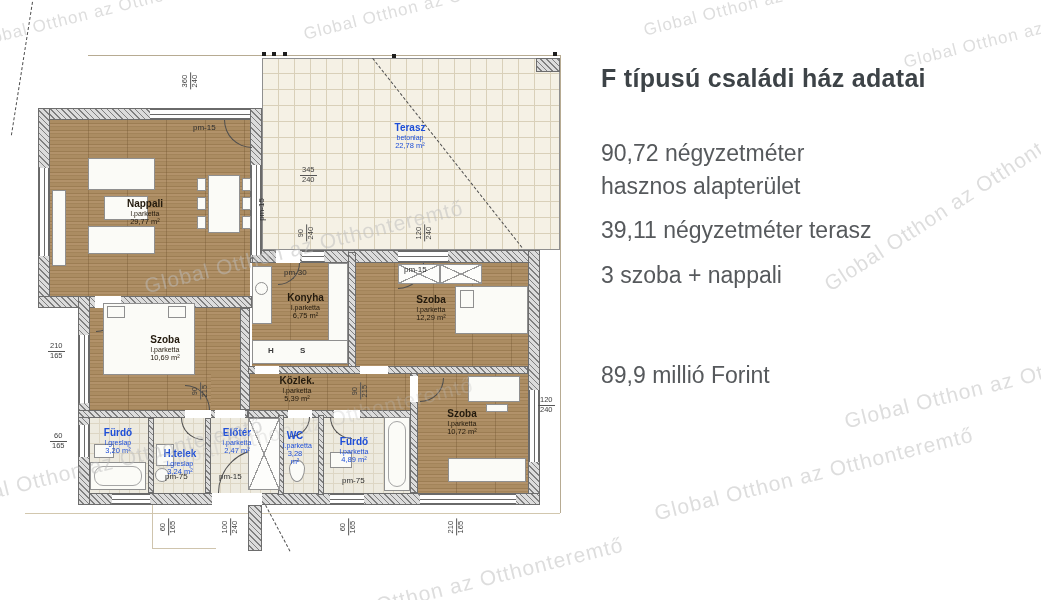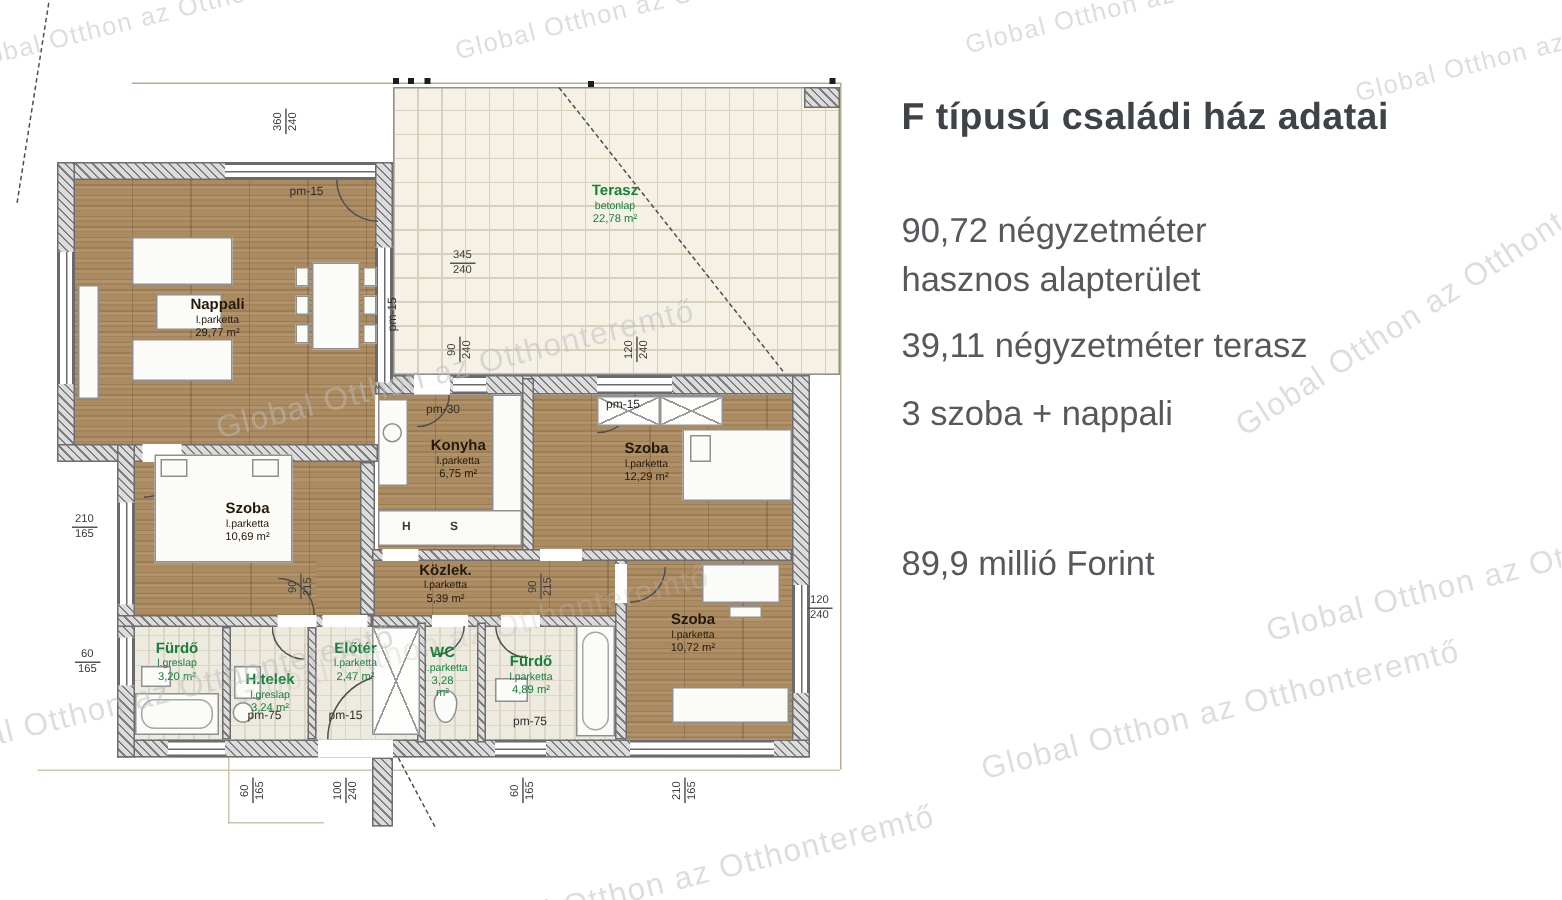--- a/index.html
+++ b/index.html
@@ -46,21 +46,21 @@
   .arc-tr{border-radius:0 0 0 100%;border-top:none;border-right:none;}
   .arc-bl{border-radius:0 100% 0 0;border-bottom:none;border-left:none;}
   .arc-br{border-radius:100% 0 0 0;border-bottom:none;border-right:none;}
   .dash{position:absolute;border-top:1.5px dashed #4f4f4f;transform-origin:0 0;}
   .pline{position:absolute;background:#b7ab92;}
   .tick{position:absolute;width:4px;height:4px;background:#1d1d1d;}
   .rlabel{position:absolute;text-align:center;color:#231a0d;line-height:1.15;}
   .rlabel .rn{display:block;font-weight:bold;font-size:10px;}
   .rlabel .rm{display:block;font-size:7px;}
   .rlabel .ra{display:block;font-size:7.5px;}
-  .rlabel.onlight{color:#15803d;}
+  .rlabel.onlight{color:#1d4ed8;}
   .dim{position:absolute;font-size:7.5px;color:#3d3d3d;text-align:center;line-height:1.15;}
   .dim .da{display:block;border-bottom:1px solid #555;padding:0 2px;}
   .dim .db{display:block;padding:0 2px;}
   .rot{transform:rotate(-90deg);}
   .pm{position:absolute;font-size:8px;color:#2e2e2e;white-space:nowrap;}
   .kmark{position:absolute;font-size:8px;font-weight:bold;color:#3a3a3a;}
   
   .info{position:absolute;left:601px;top:64px;width:430px;color:#56595c;}
   .info h1{margin:0 0 44px 0;font-size:25px;font-weight:bold;color:#3d4347;letter-spacing:.3px;}
   .spec{font-size:23px;margin:0 0 12px 0;line-height:1.42;}

